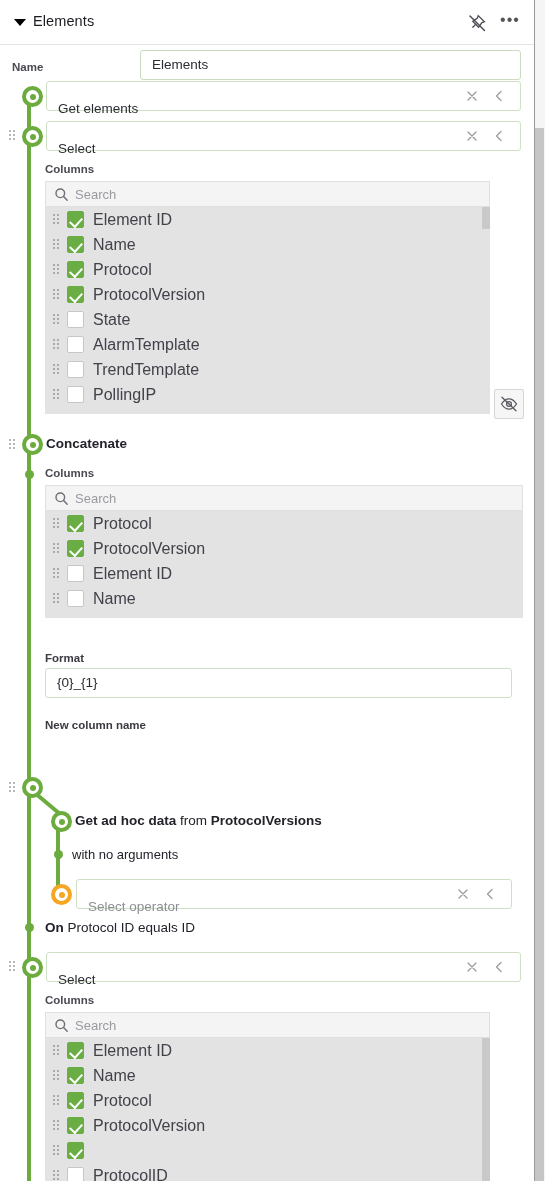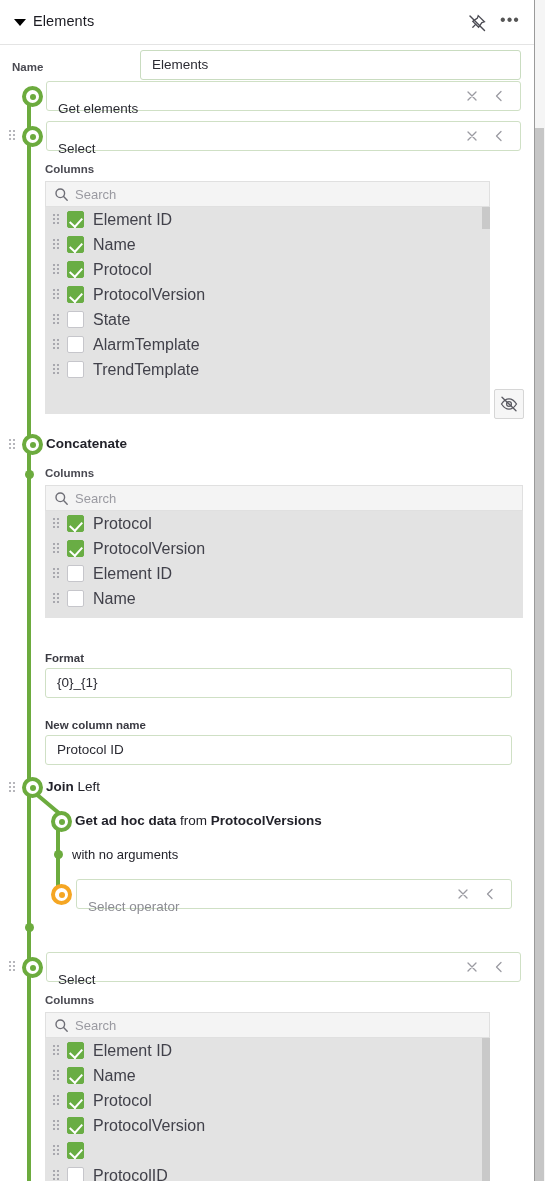--- a/index.html
+++ b/index.html
@@ -436,20 +436,32 @@
               <i style="left: 0px; top: 0px;"></i>
               <i style="left: 4px; top: 0px;"></i>
               <i style="left: 0px; top: 4px;"></i>
               <i style="left: 4px; top: 4px;"></i>
               <i style="left: 0px; top: 8px;"></i>
               <i style="left: 4px; top: 8px;"></i>
             </div>
             <div class="cb"></div>
             <div class="cl">TrendTemplate</div>
           </div>
+          <div class="col-item">
+            <div class="cgrip">
+              <i style="left: 0px; top: 0px;"></i>
+              <i style="left: 4px; top: 0px;"></i>
+              <i style="left: 0px; top: 4px;"></i>
+              <i style="left: 4px; top: 4px;"></i>
+              <i style="left: 0px; top: 8px;"></i>
+              <i style="left: 4px; top: 8px;"></i>
+            </div>
+            <div class="cb"></div>
+            <div class="cl">PollingIP</div>
+          </div>
         </div>
       <div class="vscroll">
         <div class="vthumb" style="top:0px; height:22px;"></div>
       </div>
     </div>
 
     <div class="hide-btn" style="left:494px; top:344px;">
       <svg width="20" height="20" viewBox="0 0 20 20" fill="none" stroke="#5a5a62" stroke-width="1.3" style="margin:4px 0 0 4px">
         <path d="M2.5 10 C5 6.2 8 4.8 10 4.8 C12 4.8 15 6.2 17.5 10 C15 13.8 12 15.2 10 15.2 C8 15.2 5 13.8 2.5 10 Z"></path>
         <circle cx="10" cy="10" r="2.4"></circle>
@@ -534,36 +546,30 @@
             <div class="cb"></div>
             <div class="cl">Name</div>
           </div>
         </div>
     </div>
 
     <div class="field-label" style="left:45px; top:607px;">Format</div>
     <div class="txtbox" style="left:45px; right:22px; top:623px;">{0}_{1}</div>
 
     <div class="field-label" style="left:45px; top:674px;">New column name</div>
-    <div class="txtbox" style="left:45px; right:22px; top:690px;">Protocol ID</div>
 
     <div class="grip" style="left:9px; top:737px;">
       <i style="left:0;top:0"></i>
         <i style="left:4px;top:0"></i>
       <i style="left:0;top:4px"></i>
         <i style="left:4px;top:4px"></i>
       <i style="left:0;top:8px"></i>
         <i style="left:4px;top:8px"></i>
     </div>
     <div class="node" style="left:22px; top:732px;"></div>
-    <div class="step-row" style="top:731px;">
-      <div class="step-text">
-        <b>Join</b><span> </span><span class="norm">Left</span>
-      </div>
-    </div>
 
     <div class="node" style="left:51px; top:766px;"></div>
     <div class="step-row" style="top:765px;">
       <div class="step-text" style="left:75px;">
         <b>Get ad hoc data</b><span> </span><span class="norm">from</span><span> </span><b>ProtocolVersions</b>
       </div>
     </div>
 
     <div class="dot" style="left:54px; top:805px;"></div>
     <div class="sub-text" style="top:800px;">with no arguments</div>
@@ -577,20 +583,25 @@
         </svg>
       </div>
       <div class="caret">
         <svg width="14" height="14" viewBox="0 0 14 14" stroke="#9b9ba2" stroke-width="1.3" fill="none" stroke-linecap="round" stroke-linejoin="round">
           <path d="M9 2.5 L4.5 7 L9 11.5"></path>
         </svg>
       </div>
     </div>
 
     <div class="dot" style="left:25px; top:878px;"></div>
+    <div class="step-row" style="top:872px;">
+      <div class="step-text" style="left:45px;">
+        <b>On</b><span> </span><span class="norm">Protocol ID equals ID</span>
+      </div>
+    </div>
 
     <div class="grip" style="left:9px; top:916px;">
       <i style="left:0;top:0"></i>
         <i style="left:4px;top:0"></i>
       <i style="left:0;top:4px"></i>
         <i style="left:4px;top:4px"></i>
       <i style="left:0;top:8px"></i>
         <i style="left:4px;top:8px"></i>
     </div>
     <div class="node" style="left:22px; top:912px;"></div>

